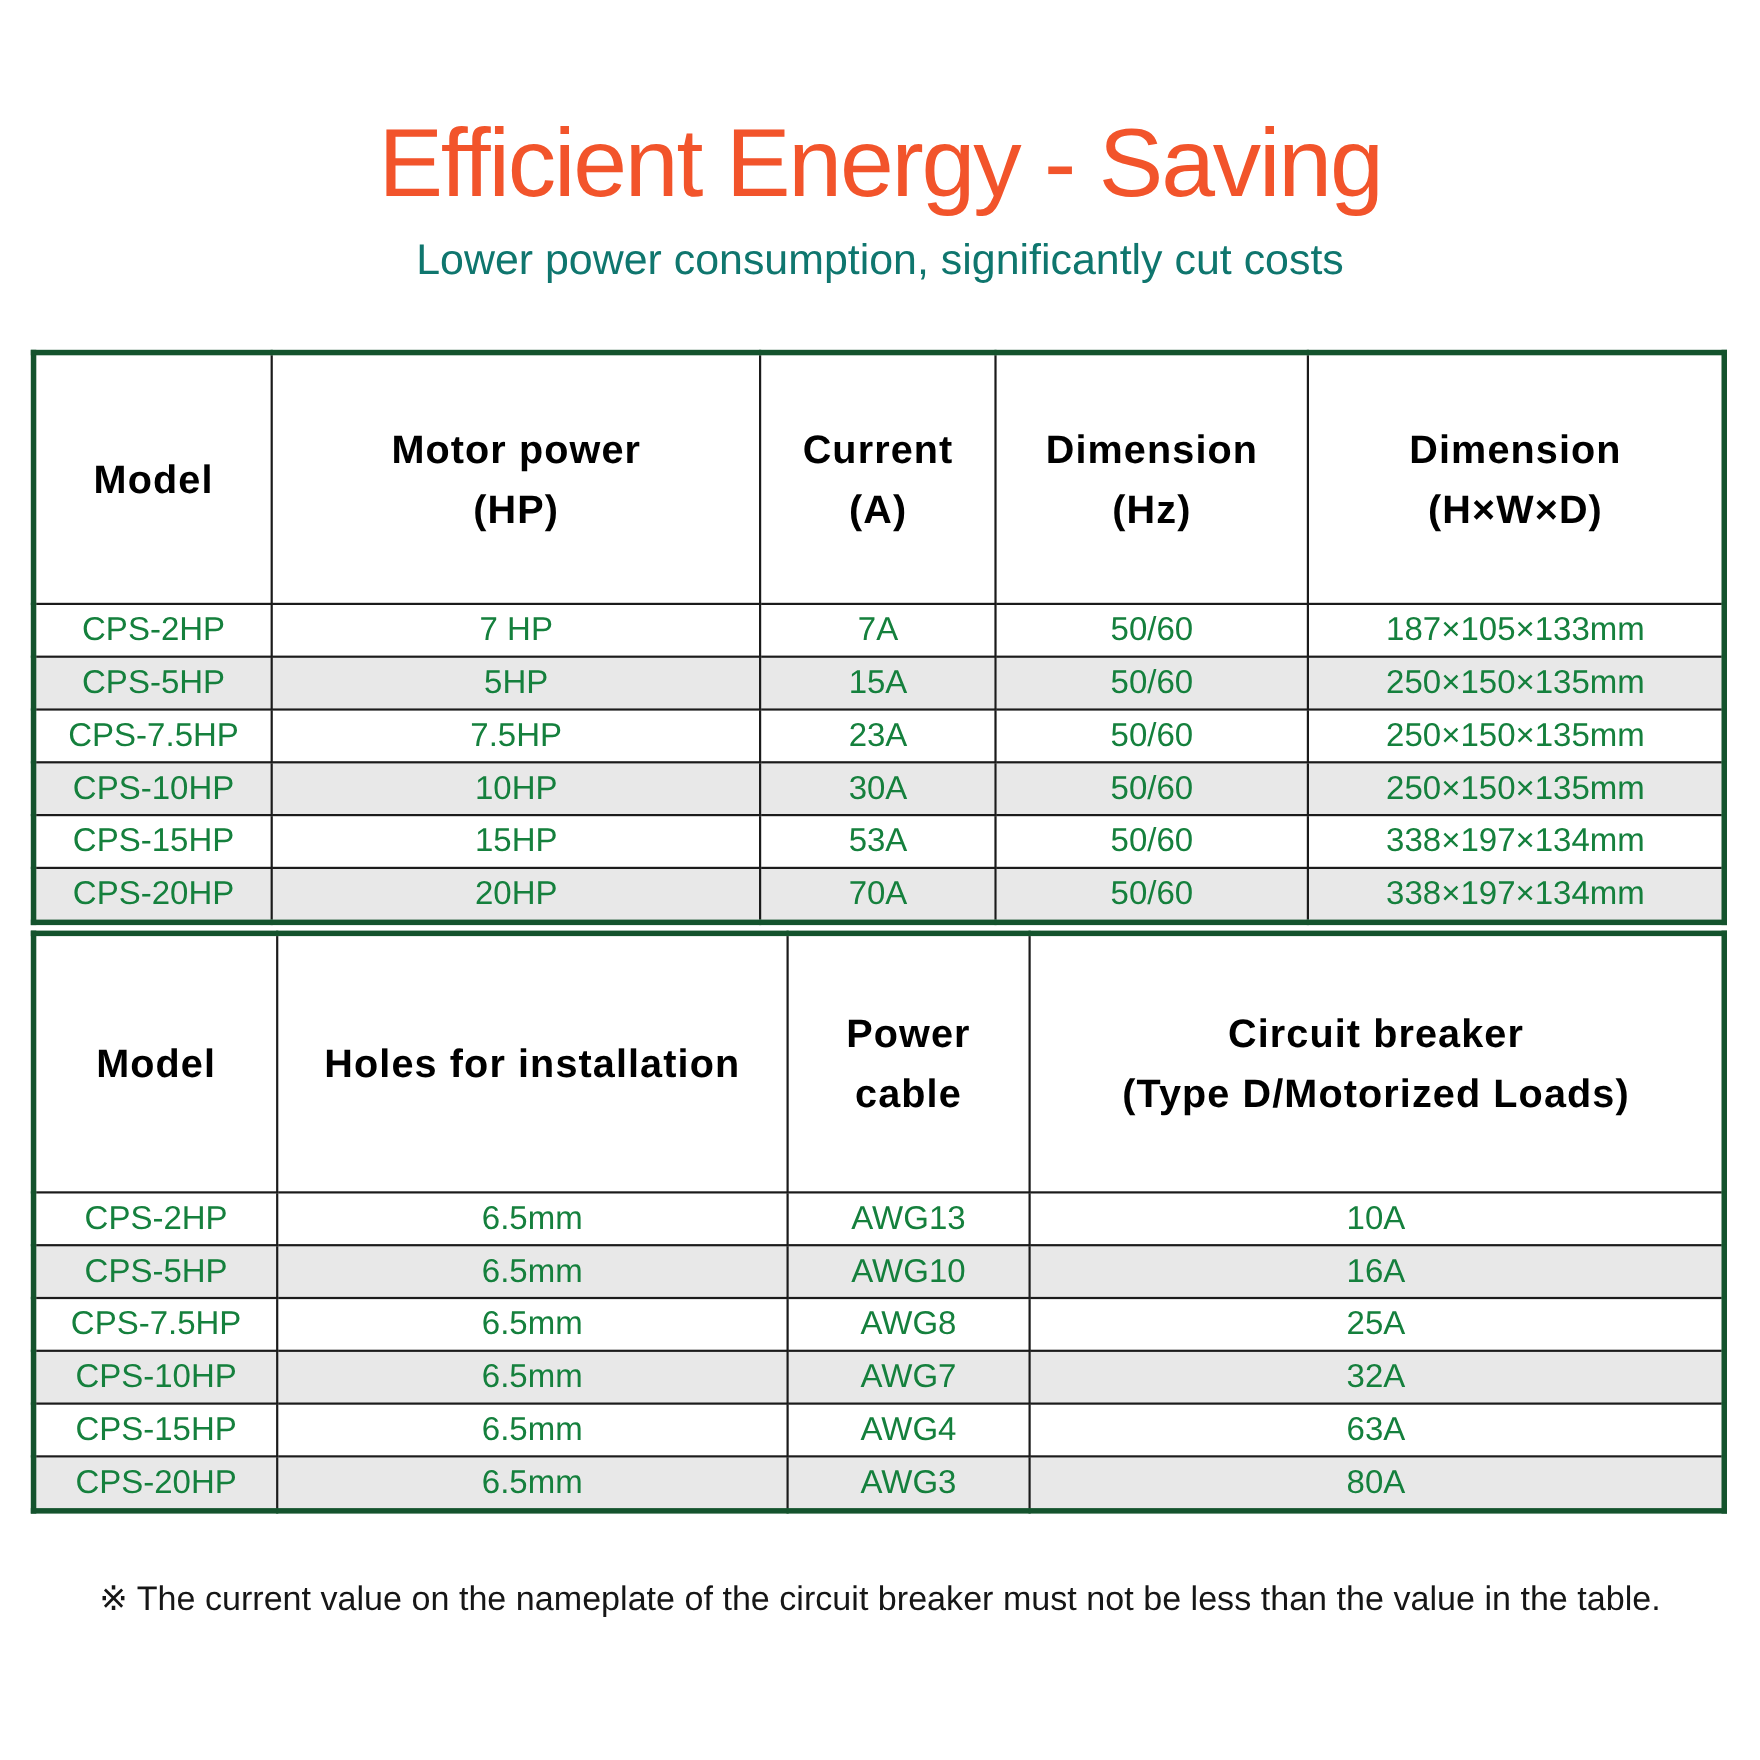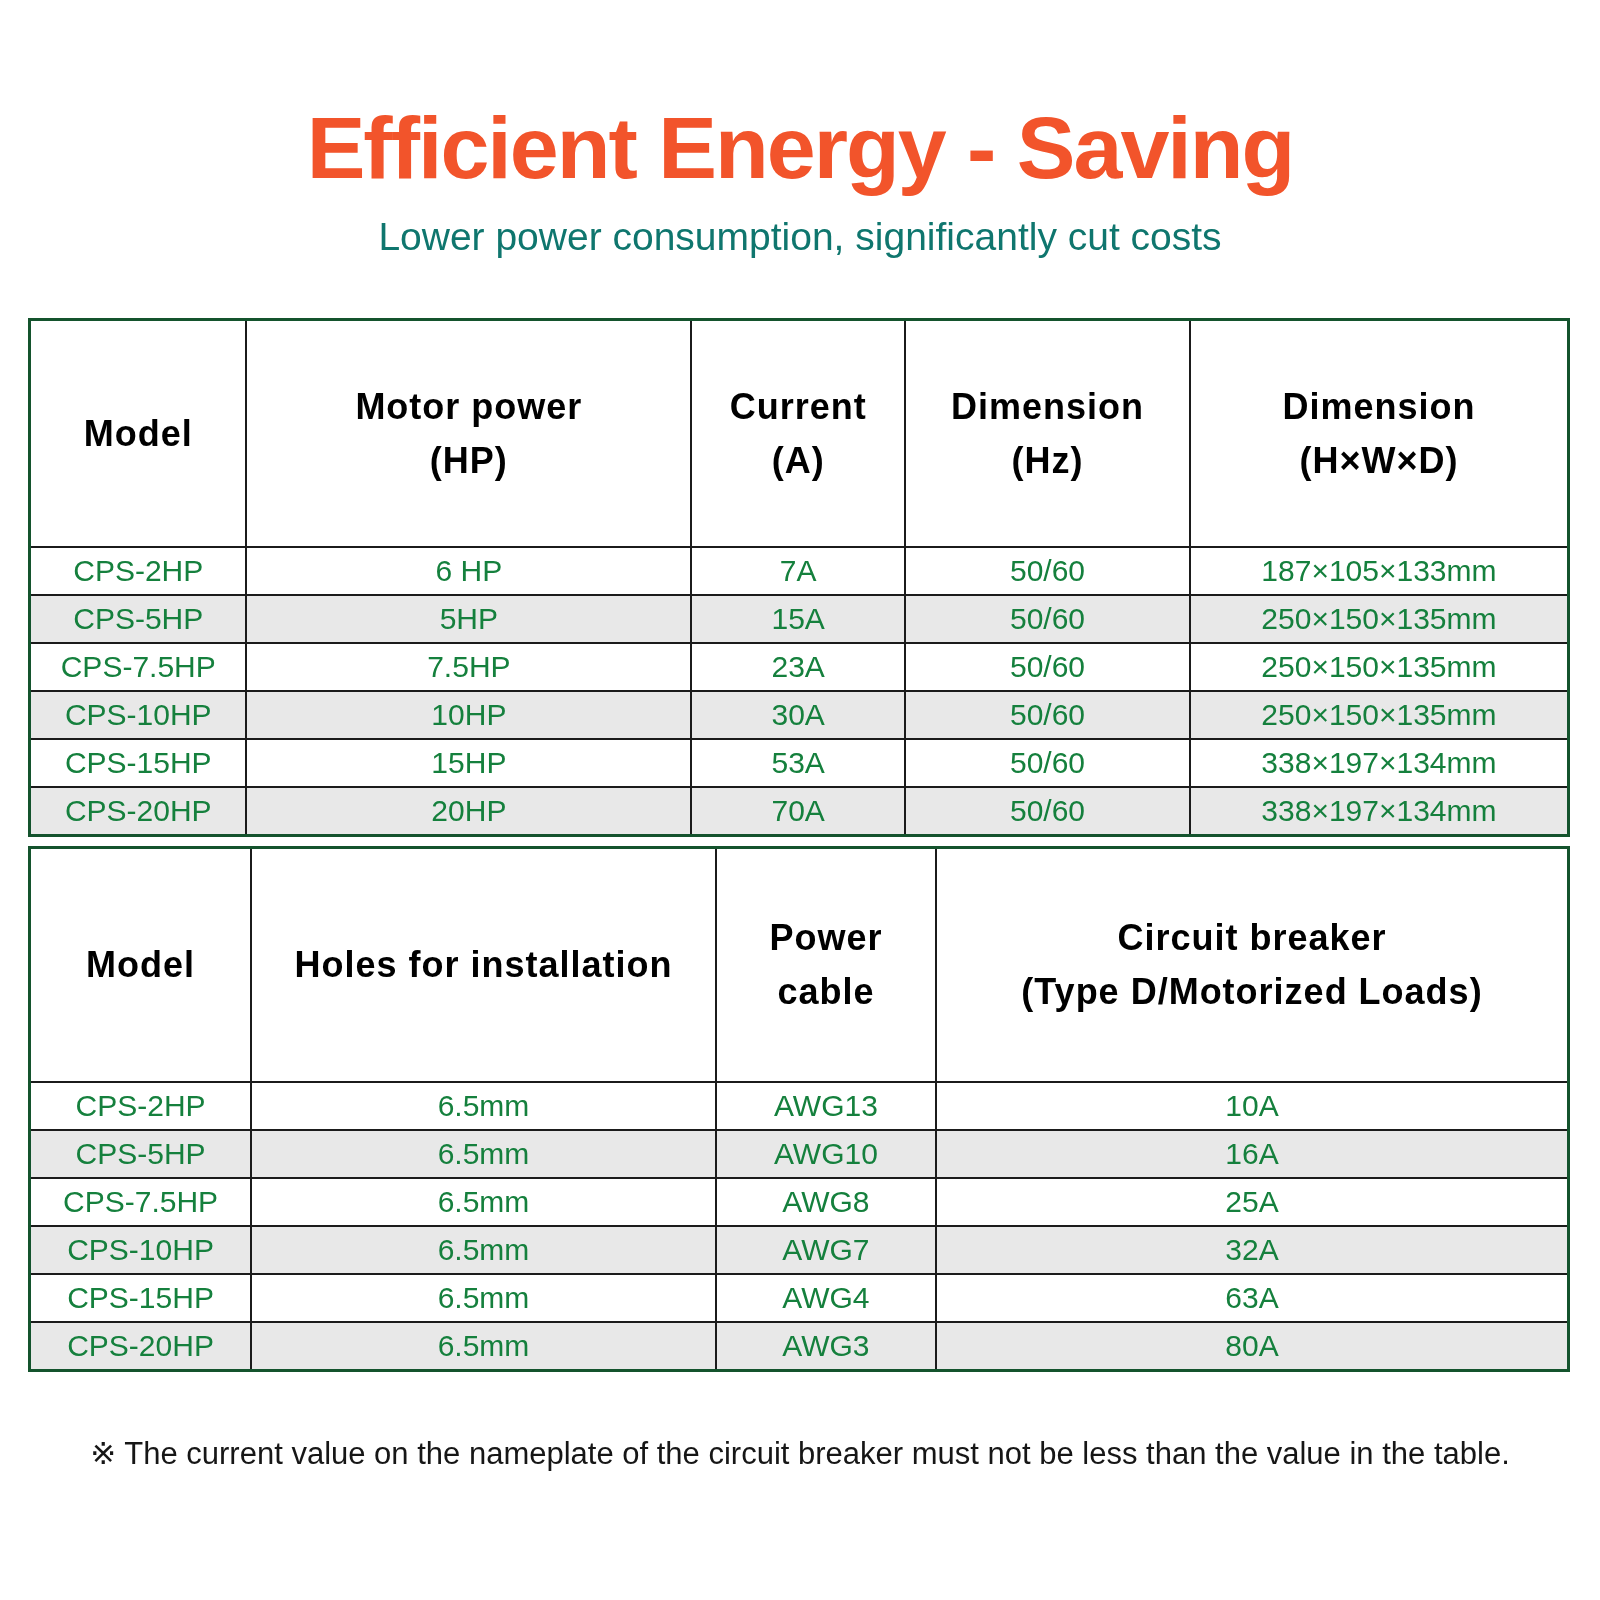--- a/index.html
+++ b/index.html
@@ -8,36 +8,36 @@
     background:#ffffff;
     font-family:"Liberation Sans","DejaVu Sans",sans-serif;
     position:relative;
     color:#222;
   }
 
   
   .page-title {
     position:absolute; top:104px; left:0; right:0;
     margin:0; text-align:center;
-    font-size:88px; line-height:88px; font-weight:bold;
+    font-size:88px; line-height:88px; font-weight:normal;
     letter-spacing:-2px;
     color:#F2542B;
   }
   .page-subtitle {
     position:absolute; top:214px; left:0; right:0;
     margin:0; text-align:center;
     font-size:39px; line-height:46px; font-weight:normal;
     color:#0f766e;
   }
 
   
   table.data-table {
     position:absolute; left:28px; width:1542px;
     border-collapse:collapse; table-layout:fixed;
-    border:3px solid #14532d;
+    border:5px solid #14532d;
   }
   table.spec    { top:318px; }
   table.install { top:846px; }
 
   .data-table th, .data-table td {
     border:2px solid #1b1b1b;
     text-align:center; vertical-align:middle;
     padding:0 6px; overflow:hidden;
   }
   .data-table th {
@@ -85,21 +85,21 @@
 (A)</th>
       <th>Dimension
 (Hz)</th>
       <th>Dimension
 (H×W×D)</th>
     </tr>
   </thead>
   <tbody>
     <tr>
       <td>CPS-2HP</td>
-      <td>6 HP</td>
+      <td>7 HP</td>
       <td>7A</td>
       <td>50/60</td>
       <td>187×105×133mm</td>
     </tr>
     <tr>
       <td>CPS-5HP</td>
       <td>5HP</td>
       <td>15A</td>
       <td>50/60</td>
       <td>250×150×135mm</td>

